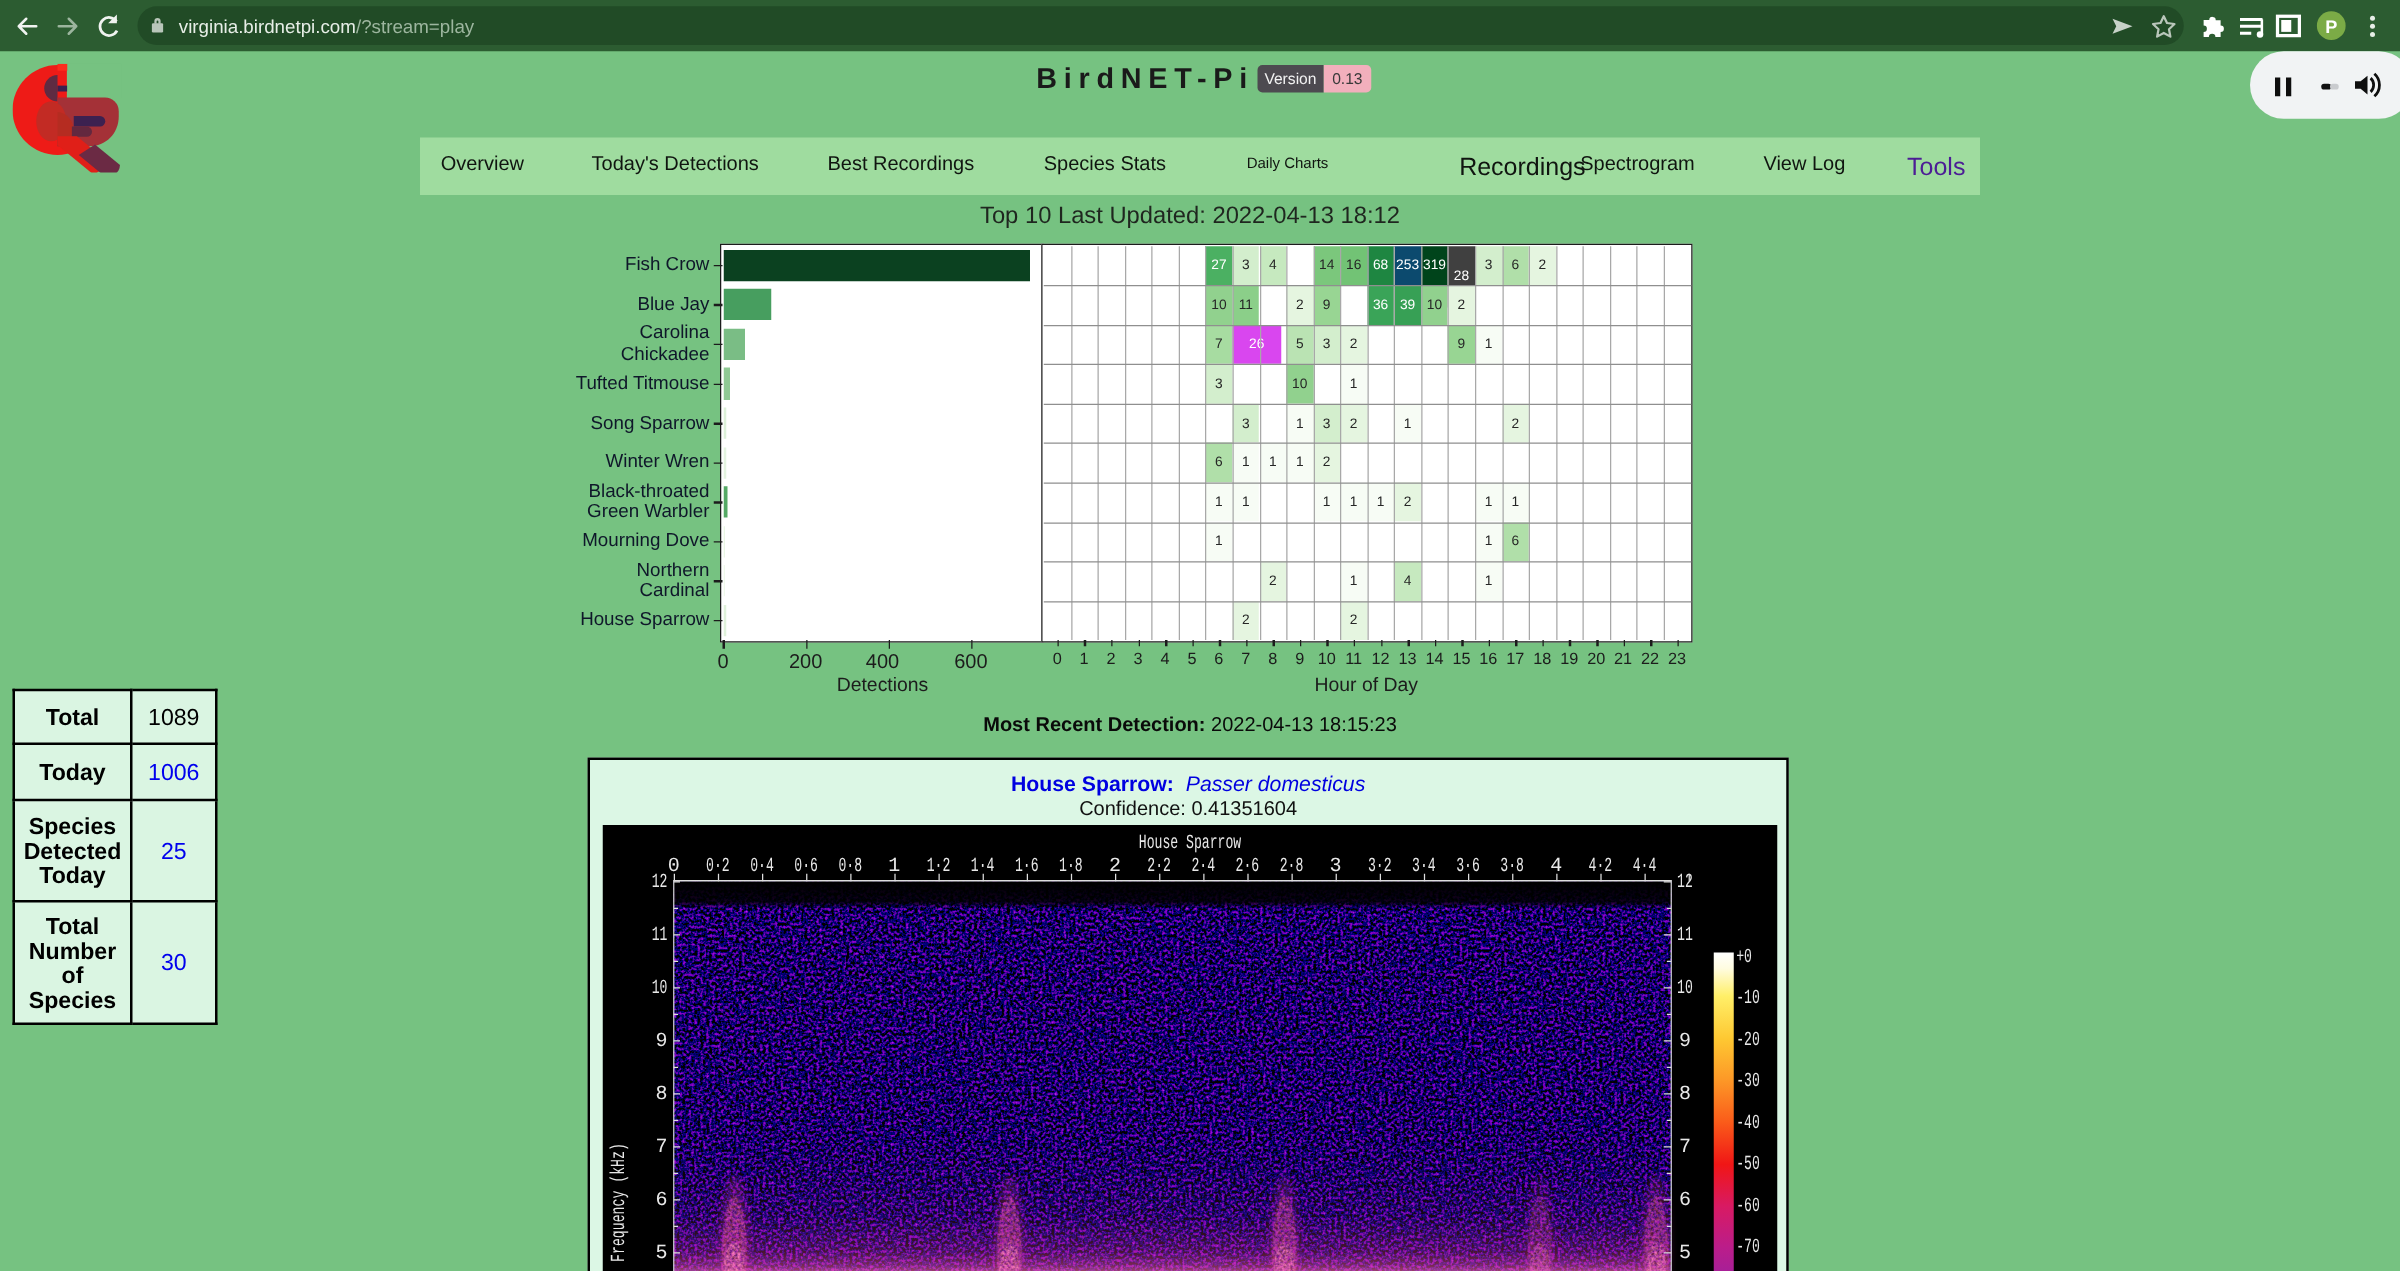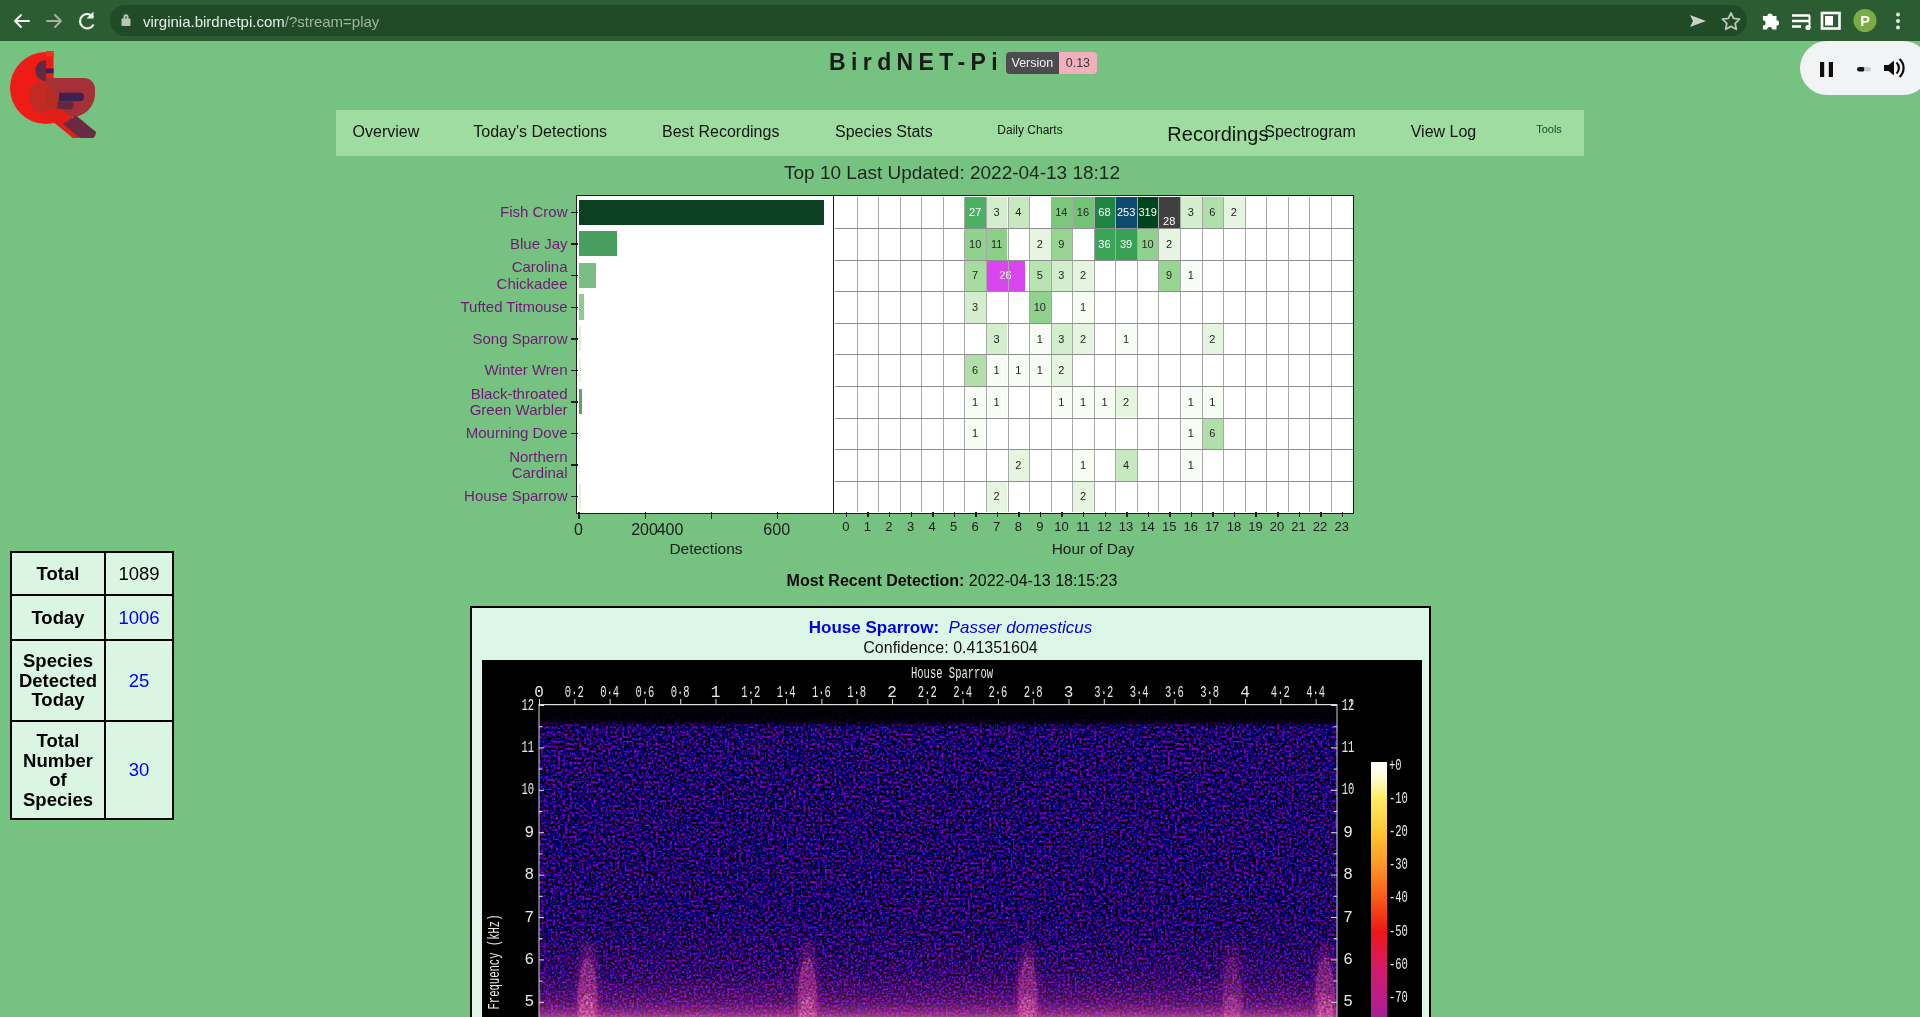--- a/index.html
+++ b/index.html
@@ -6,21 +6,21 @@
 .abs{position:absolute}
 #chrome{position:absolute;left:0;top:0;width:1920px;height:41px;background:#2c5c31}
 #urlbar{position:absolute;left:110px;top:5px;width:1637px;height:31px;border-radius:16px;background:#214b26}
 .hc{position:absolute;font-size:11px;display:flex;align-items:center;justify-content:center}
 .vl{position:absolute;width:1px;background:#a8a8a8;z-index:3}
 .hl{position:absolute;height:1px;background:#8f8f8f;z-index:3}
 .htick{position:absolute;top:512.2px;width:1.5px;height:5px;background:#1c1c1c}
 .hlab{position:absolute;top:519px;width:20px;text-align:center;font-size:13px;color:#1c1c1c}
 .bar{position:absolute;height:25.2px}
 .ytick{position:absolute;left:571px;width:6.5px;height:1.5px;background:#1c1c1c}
-.slab{position:absolute;right:1352.5px;transform:translateY(-50%);text-align:right;font-size:15px;line-height:16.2px;color:#701a75;width:220px}
+.slab{position:absolute;right:1352.5px;transform:translateY(-50%);text-align:right;font-size:15px;line-height:16.2px;color:#0f172a;width:220px}
 .xtick{position:absolute;top:512.2px;width:1.5px;height:6.5px;background:#1c1c1c}
 .xlab{position:absolute;top:521px;width:60px;text-align:center;font-size:16px;color:#1c1c1c}
 #stats{position:absolute;left:10px;top:551px;border-collapse:collapse}
 #stats td{border:2px solid #000;background:#daf5e2;text-align:center;vertical-align:middle;font-size:18.5px;line-height:19.5px;color:#000;padding:0}
 #stats td.l{font-weight:bold;width:94px}
 #stats td.v{width:68px}
 #stats td.blue{color:#0000ee;font-weight:normal}
 #dbox{position:absolute;left:470px;top:606px;width:961px;height:420px;background:#dcf7e5;border:2px solid #000}
 </style></head><body>
 
@@ -93,21 +93,21 @@
 </svg>
 <div class="abs" style="left:336px;top:109.5px;width:1248px;height:46.5px;background:#9fdc9f"></div>
 <div class="abs" style="left:285.9px;top:123px;width:200px;text-align:center;font-size:16px;color:#101510">Overview</div>
 <div class="abs" style="left:440.2px;top:123px;width:200px;text-align:center;font-size:16px;color:#101510">Today's Detections</div>
 <div class="abs" style="left:620.7px;top:123px;width:200px;text-align:center;font-size:16px;color:#101510">Best Recordings</div>
 <div class="abs" style="left:783.9px;top:123px;width:200px;text-align:center;font-size:16px;color:#101510">Species Stats</div>
 <div class="abs" style="left:930.0px;top:123px;width:200px;text-align:center;font-size:12px;color:#101510">Daily Charts</div>
 <div class="abs" style="left:1068.5px;top:123px;width:200px;text-align:right;font-size:20px;color:#101510">Recordings</div>
 <div class="abs" style="left:1210.0px;top:123px;width:200px;text-align:center;font-size:16px;color:#101510">Spectrogram</div>
 <div class="abs" style="left:1343.5px;top:123px;width:200px;text-align:center;font-size:16px;color:#101510">View Log</div>
-<div class="abs" style="left:1449.0px;top:123px;width:200px;text-align:center;font-size:11px;color:#14532d">Tools</div>
+<div class="abs" style="left:1449.0px;top:123px;width:200px;text-align:center;font-size:20px;color:#4c1d95">Tools</div>
 
 <div class="abs" style="left:700px;top:162px;width:504px;text-align:center;font-size:19px;color:#1f261f">Top 10 Last Updated: 2022-04-13 18:12</div>
 <div class="abs" style="left:576px;top:195px;width:259px;height:319px;background:#fff;border:1.6px solid #1c1c1c"></div>
 <div class="abs" style="left:833.4px;top:195px;width:520.7px;height:319px;background:#fff;border:1.6px solid #1c1c1c"></div>
 <div class="bar" style="left:578.5px;top:199.7px;width:245.2px;background:#0b4120"></div>
 <div class="ytick" style="top:211.8px"></div>
 <div class="slab" style="top:212.3px">Fish Crow</div>
 <div class="bar" style="left:578.5px;top:231.3px;width:38.3px;background:#479e5f"></div>
 <div class="ytick" style="top:243.4px"></div>
 <div class="slab" style="top:243.9px">Blue Jay</div>
@@ -133,21 +133,21 @@
 <div class="ytick" style="top:464.3px"></div>
 <div class="slab" style="top:464.8px">Northern<br>Cardinal</div>
 <div class="bar" style="left:578.5px;top:483.8px;width:2.0px;background:#dff1da"></div>
 <div class="ytick" style="top:495.9px"></div>
 <div class="slab" style="top:496.4px">House Sparrow</div>
 <div class="xtick" style="left:578.4px"></div>
 <div class="xlab" style="left:548.4px">0</div>
 <div class="xtick" style="left:644.5px"></div>
 <div class="xlab" style="left:614.5px">200</div>
 <div class="xtick" style="left:710.6px"></div>
-<div class="xlab" style="left:640px">400</div>
+<div class="xlab" style="left:676px">400</div>
 <div class="xtick" style="left:776.7px"></div>
 <div class="xlab" style="left:746.7px">600</div>
 <div class="abs" style="left:606px;top:540px;width:200px;text-align:center;font-size:15.5px;color:#1c1c1c">Detections</div>
 <div class="hc" style="left:964.4px;top:196.5px;width:21.56px;height:31.57px;background:#4bb062;color:#ffffff">27</div>
 <div class="hc" style="left:985.9px;top:196.5px;width:21.56px;height:31.57px;background:#d3eecd;color:#262626">3</div>
 <div class="hc" style="left:1007.5px;top:196.5px;width:21.56px;height:31.57px;background:#c6e9bf;color:#262626">4</div>
 <div class="hc" style="left:1050.6px;top:196.5px;width:21.56px;height:31.57px;background:#7bc77c;color:#262626">14</div>
 <div class="hc" style="left:1072.2px;top:196.5px;width:21.56px;height:31.57px;background:#72c375;color:#262626">16</div>
 <div class="hc" style="left:1093.7px;top:196.5px;width:21.56px;height:31.57px;background:#1e8641;color:#ffffff">68</div>
 <div class="hc" style="left:1115.3px;top:196.5px;width:21.56px;height:31.57px;background:#0c4a6e;color:#ffffff">253</div>

